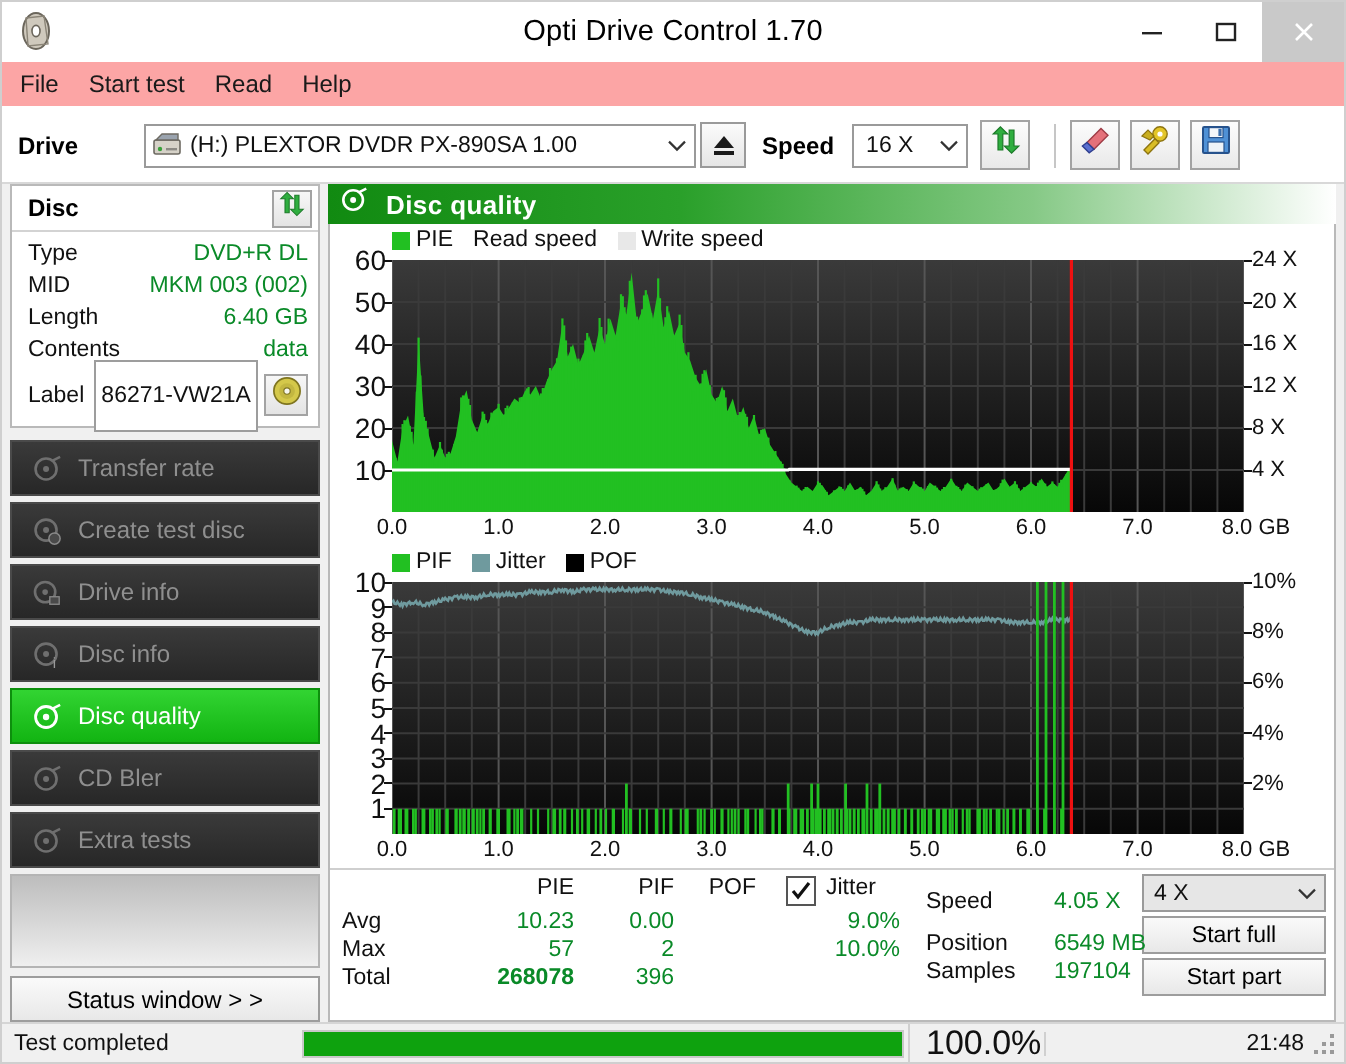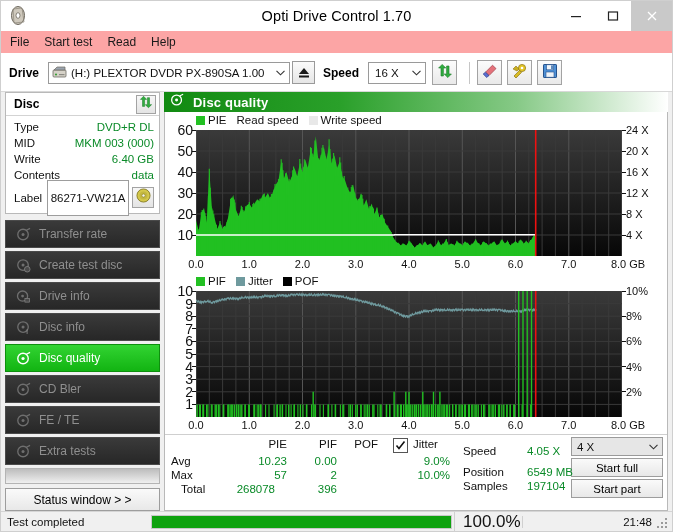--- a/index.html
+++ b/index.html
@@ -41,21 +41,21 @@
   }
   .tb-label{font-size:12px;font-weight:bold;color:#000;margin-right:9px;}
   .combo{
     height:22px;background:#fff;border:1px solid #9a9a9a;display:flex;align-items:center;
     box-sizing:border-box;font-size:11.5px;color:#111;position:relative;
   }
   .combo .arrow{
     width:18px;height:100%;display:flex;align-items:center;justify-content:center;
     position:absolute;right:0;top:0;color:#333;
   }
-  .drive-combo{width:242px;padding-left:3px;}
+  .drive-combo{width:276px;padding-left:3px;margin-left:24px;}
   .drive-combo .dtext{margin-left:4px;white-space:nowrap;}
   .speed-combo{width:58px;padding-left:6px;margin-right:6px;}
   .iconbtn{
     width:25px;height:25px;border:1px solid #a3a3a3;background:linear-gradient(#fcfcfc,#e9e9e9);
     display:flex;align-items:center;justify-content:center;margin-right:5px;box-sizing:border-box;
   }
   .sep{width:1px;height:22px;background:#c6c6c6;margin:0 7px;}
   .eject-btn{
     width:23px;height:23px;border:1px solid #9a9a9a;background:linear-gradient(#fbfbfb,#e6e6e6);
     display:flex;align-items:center;justify-content:center;margin:0 8px 0 2px;box-sizing:border-box;
@@ -296,24 +296,24 @@
             </span>
           </span>
         </div>
         <div class="disc-rows">
           <div class="drow">
             <span class="k">Type</span>
             <span class="v">DVD+R DL</span>
           </div>
           <div class="drow">
             <span class="k">MID</span>
-            <span class="v">MKM 003 (000)</span>
+            <span class="v">MKM 003 (002)</span>
           </div>
           <div class="drow">
-            <span class="k">Write</span>
+            <span class="k">Length</span>
             <span class="v">6.40 GB</span>
           </div>
           <div class="drow">
             <span class="k">Contents</span>
             <span class="v">data</span>
           </div>
           <div class="label-row">
             <span class="k">Label</span>
             <div class="label-input">86271-VW21A</div>
             <div class="disc-btn">
@@ -382,30 +382,20 @@
         </div>
         <div class="navbtn">
           <span class="ni">
             <svg width="15" height="15" viewBox="0 0 16 16">
                 <circle cx="7.5" cy="8" r="5.6" fill="none" stroke="#6f6f6f" stroke-width="1.4"></circle>
                 <circle cx="7.5" cy="8" r="1.6" fill="#6f6f6f"></circle>
                 <path d="M11 3.5 L15 1.5" stroke="#6f6f6f" stroke-width="1.3"></path>
               </svg>
           </span>
           <span>CD Bler</span>
-        </div>
-        <div class="navbtn">
-          <span class="ni">
-            <svg width="15" height="15" viewBox="0 0 16 16">
-                <circle cx="7.5" cy="8" r="5.6" fill="none" stroke="#6f6f6f" stroke-width="1.4"></circle>
-                <circle cx="7.5" cy="8" r="1.6" fill="#6f6f6f"></circle>
-                <path d="M11 3.5 L15 1.5" stroke="#6f6f6f" stroke-width="1.3"></path>
-              </svg>
-          </span>
-          <span>FE / TE</span>
         </div>
         <div class="navbtn">
           <span class="ni">
             <svg width="15" height="15" viewBox="0 0 16 16">
                 <circle cx="7.5" cy="8" r="5.6" fill="none" stroke="#6f6f6f" stroke-width="1.4"></circle>
                 <circle cx="7.5" cy="8" r="1.6" fill="#6f6f6f"></circle>
                 <path d="M11 3.5 L15 1.5" stroke="#6f6f6f" stroke-width="1.3"></path>
               </svg>
           </span>
           <span>Extra tests</span>
@@ -1204,22 +1194,22 @@
             <span class="st r num" style="left:132px;top:20px;width:40px;">0.00</span>
             <span class="st r num" style="left:178px;top:20px;width:35px;"></span>
             <span class="st r num" style="left:228px;top:20px;width:57px;">9.0%</span>
 
             <span class="st" style="left:6px;top:34px;">Max</span>
             <span class="st r num" style="left:70px;top:34px;width:52px;">57</span>
             <span class="st r num" style="left:132px;top:34px;width:40px;">2</span>
             <span class="st r num" style="left:178px;top:34px;width:35px;"></span>
             <span class="st r num" style="left:228px;top:34px;width:57px;">10.0%</span>
 
-            <span class="st" style="left:16px;top:48px;">Total</span>
-            <span class="st r num" style="left:48px;top:48px;width:62px;">268078</span>
+            <span class="st" style="left:6px;top:48px;">Total</span>
+            <span class="st r num" style="left:60px;top:48px;width:62px;font-weight:bold;">268078</span>
             <span class="st r num" style="left:132px;top:48px;width:40px;">396</span>
             <span class="st r num" style="left:178px;top:48px;width:35px;"></span>
           </div>
 
           <div class="stats-mid">
             <span class="st" style="left:8px;top:10px;">Speed</span>
             <span class="st num" style="left:72px;top:10px;">4.05 X</span>
             <span class="st" style="left:8px;top:31px;">Position</span>
             <span class="st num" style="left:72px;top:31px;">6549 MB</span>
             <span class="st" style="left:8px;top:45px;">Samples</span>

